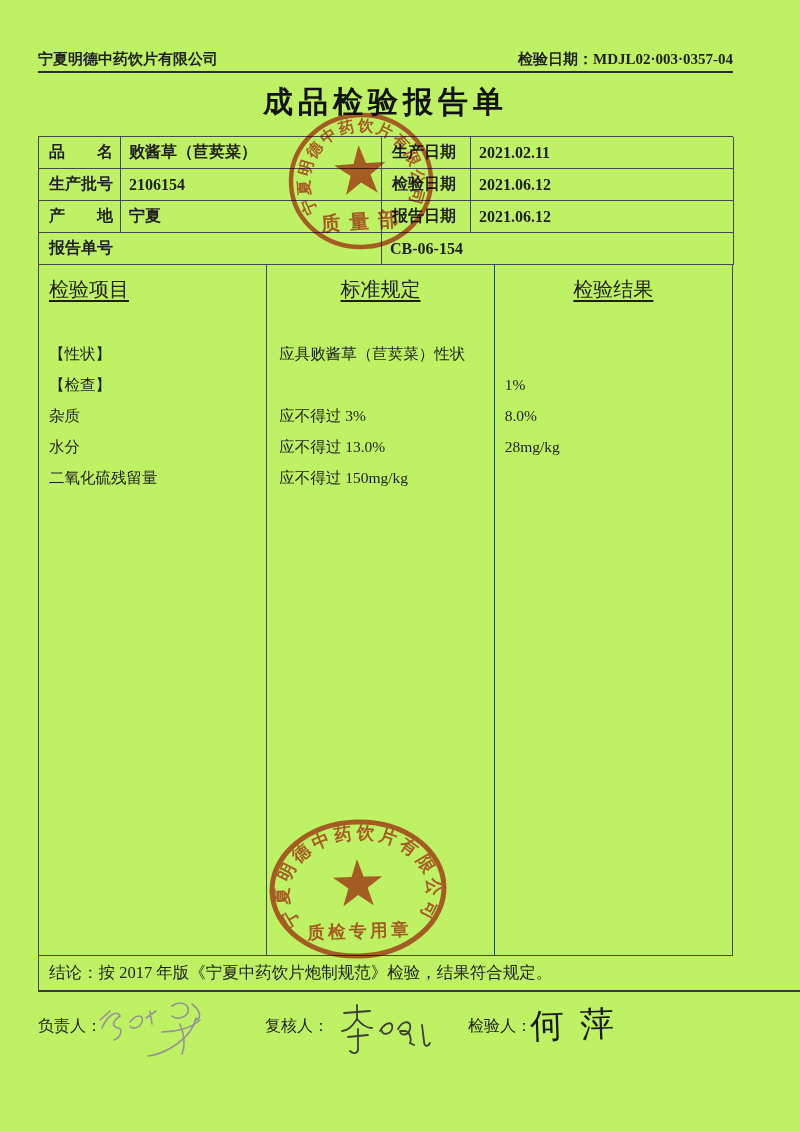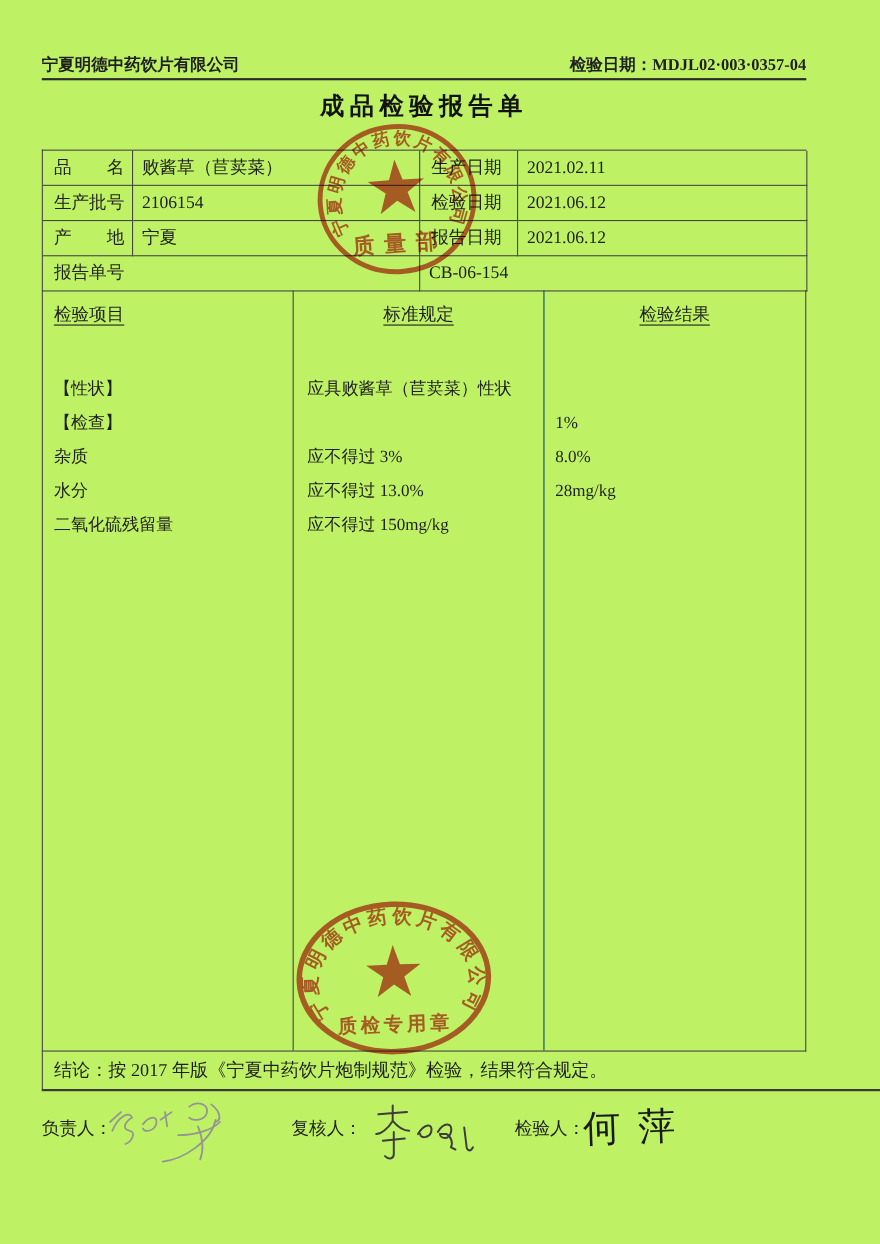--- a/index.html
+++ b/index.html
@@ -16,49 +16,49 @@
   
   .doc-header {
     position: absolute; top: 50px; left: 38px; width: 695px; height: 23px;
     border-bottom: 2px solid #2b2b2b;
     display: flex; justify-content: space-between; align-items: flex-start;
     font-size: 15px; font-weight: bold;
   }
   .doc-code { font-weight: bold; }
   .title {
     position: absolute; top: 82px; left: 38px; width: 695px;
-    text-align: center; font-size: 22px; font-weight: bold; letter-spacing: 5px;
+    text-align: center; font-size: 30px; font-weight: bold; letter-spacing: 5px;
     color: #121212;
   }
   
   .info-table {
     position: absolute; top: 136px; left: 38px; width: 695px;
     border-top: 1px solid #474747; border-left: 1px solid #474747;
     font-size: 16px;
   }
   .irow { display: grid; grid-template-columns: 82px 261px 89px 263px; }
   .irow.r4 { grid-template-columns: 343px 352px; }
   .icell {
     height: 32px; border-right: 1px solid #474747; border-bottom: 1px solid #474747;
     display: flex; align-items: center; padding: 0 8px;
-    white-space: nowrap; overflow: hidden;
+    white-space: nowrap; overflow: hidden; font-weight: bold;
   }
   .icell.lab { padding-left: 10px; }
   
   .insp-table {
     position: absolute; top: 264px; left: 38px; width: 695px; height: 692px;
     border-left: 1px solid #474747; border-right: 1px solid #474747;
     border-bottom: 1px solid #474747;
     display: flex; font-size: 15.5px;
   }
   .insp-col { height: 100%; }
   .insp-col.c1 { width: 229px; border-right: 1px solid #474747; }
   .insp-col.c2 { width: 228px; border-right: 1px solid #0c4a6e; }
   .insp-col.c3 { width: 238px; }
-  .insp-head { height: 74px; padding-top: 12px; font-size: 16px; }
+  .insp-head { height: 74px; padding-top: 12px; font-size: 20px; }
   .insp-head.left { text-align: left; padding-left: 10px; }
   .insp-head.center { text-align: center; }
   .insp-head span { text-decoration: underline; text-underline-offset: 4px; }
   .insp-item { height: 31px; line-height: 31px; white-space: nowrap; }
   .c1 .insp-item { padding-left: 10px; }
   .c2 .insp-item { padding-left: 12px; }
   .c3 .insp-item { padding-left: 10px; }
   
   .conclusion {
     position: absolute; top: 956px; left: 38px; width: 792px; height: 36px;

